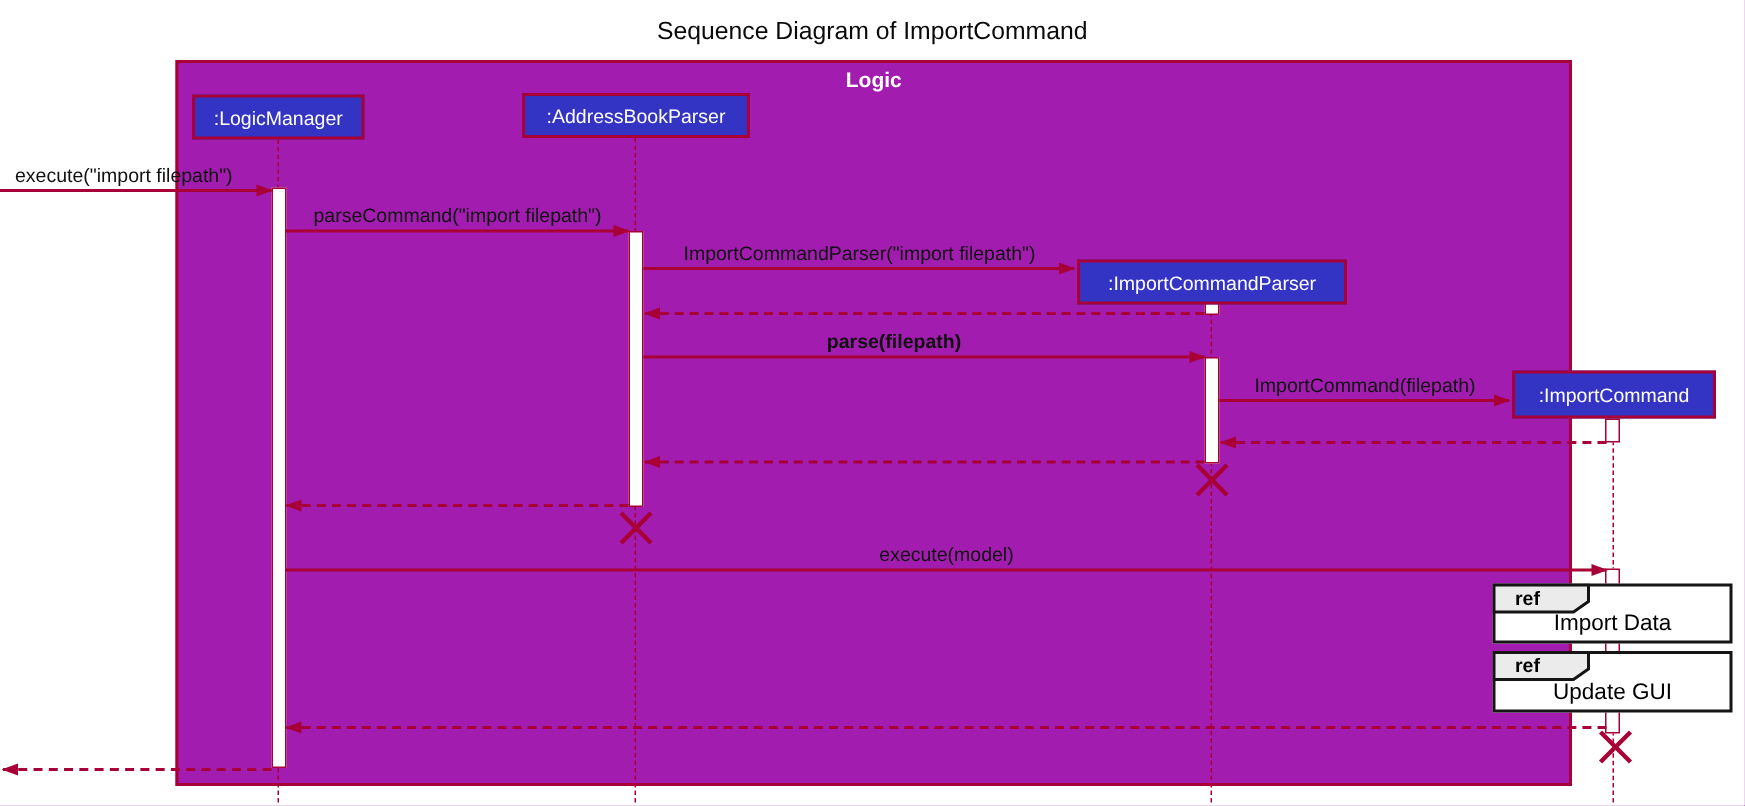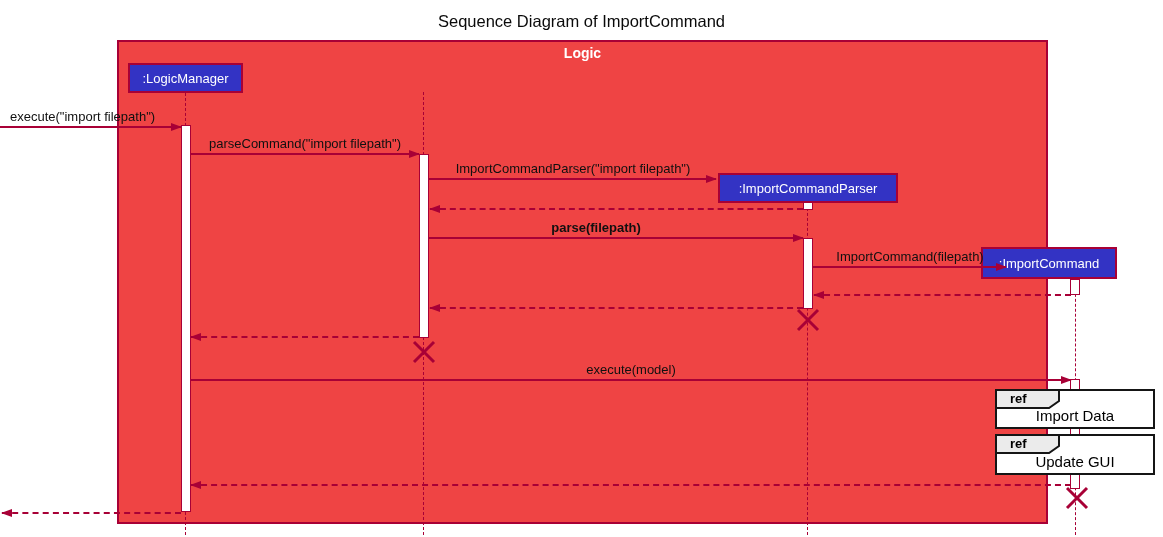--- a/index.html
+++ b/index.html
@@ -6,21 +6,21 @@
   #canvas {
     position:relative; width:1163px; height:537px; overflow:hidden;
     font-family:"Liberation Sans", sans-serif; background:#ffffff;
   }
   .title {
     position:absolute; top:12px; left:0; width:1163px; text-align:center;
     font-size:16.5px; color:#0a0a0a; z-index:7;
   }
   .frame {
     position:absolute; left:117px; top:40px; width:931px; height:484px;
-    background:#ef4444; border:2px solid #A80036; box-sizing:border-box; z-index:0;
+    background:#a21caf; border:2px solid #A80036; box-sizing:border-box; z-index:0;
   }
   .frame-label {
     position:absolute; top:3px; left:0; width:100%; text-align:center;
     color:#ffffff; font-weight:bold; font-size:14px;
   }
   .lifeline { position:absolute; width:0; border-left:1.5px dashed #A80036; z-index:1; }
   .activation {
     position:absolute; width:10px; background:#ffffff;
     border:1.5px solid #A80036; box-sizing:border-box; z-index:2;
   }
@@ -77,22 +77,23 @@
   <div class="lifeline" style="left:1075px;top:279px; height:256px;"></div>
 
   <div class="activation" style="left:181px; top:125px; height:387px;"></div>
   <div class="activation" style="left:419px; top:154px; height:184px;"></div>
   <div class="activation" style="left:803px; top:193px; height:17px;"></div>
   <div class="activation" style="left:803px; top:238px; height:71px;"></div>
   <div class="activation" style="left:1070px;top:279px; height:16px;"></div>
   <div class="activation" style="left:1070px;top:379px; height:110px;"></div>
 
   <div class="participant" style="left:128px; top:63px;  width:115px; height:30px;">:LogicManager</div>
+  <div class="participant" style="left:348px; top:62px;  width:152px; height:30px;">:AddressBookParser</div>
   <div class="participant" style="left:718px; top:163px; width:180px; height:30px;margin-top:10px;">:ImportCommandParser</div>
-  <div class="participant" style="left:981px;top:247px; width:136px; height:32px;">:ImportCommand</div>
+  <div class="participant" style="left:1008px;top:247px; width:136px; height:32px;">:ImportCommand</div>
 
   <div class="ref-box" style="left:995px; top:389px; width:160px; height:40px;">
     <svg class="ref-tab" width="72" height="22">
       <path d="M1,1 H64 V12 L54,19 H1 Z" fill="#EBEBEB" stroke="#151515" stroke-width="2"></path>
     </svg>
     <span class="ref-kw">ref</span>
     <div class="ref-label">Import Data</div>
   </div>
   <div class="ref-box" style="left:995px; top:434px; width:160px; height:41px;">
     <svg class="ref-tab" width="72" height="22">

